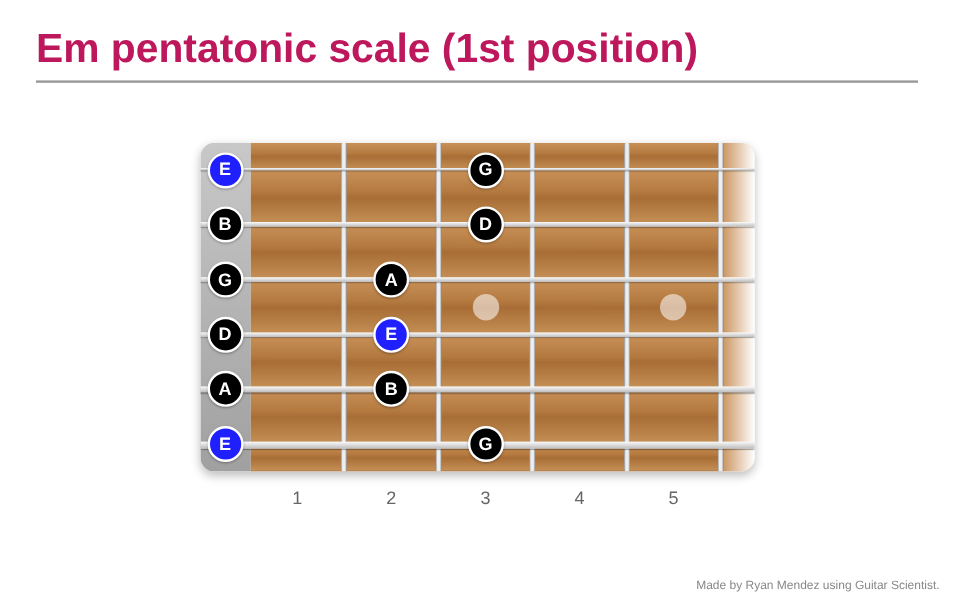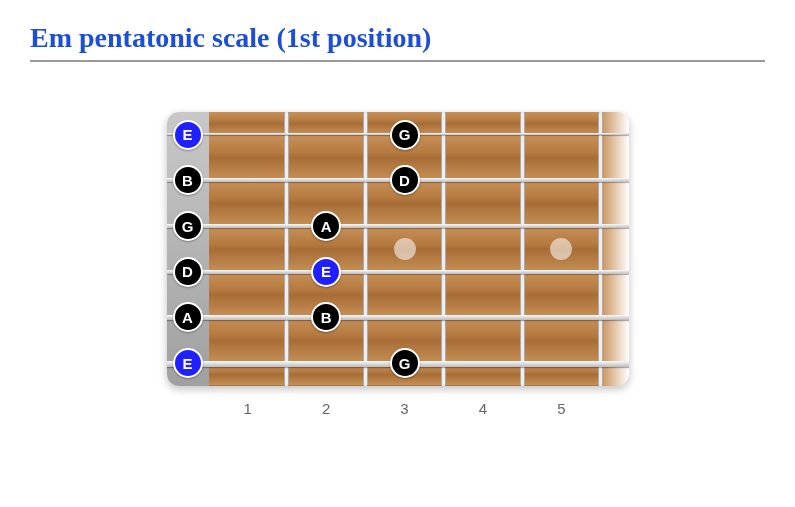--- a/index.html
+++ b/index.html
@@ -4,24 +4,24 @@
 <style>
 * { box-sizing: border-box; margin: 0; padding: 0; }
 body {
   width: 795px;
   height: 507px;
   background: #fff;
   font-family: Georgia, 'Times New Roman', serif;
   position: relative;
 }
 .title {
-  font-family: Liberation Serif, serif;
-  font-size: 28px;
+  font-family: Liberation Sans, sans-serif;
+  font-size: 34px;
   font-weight: bold;
-  color: #1d4ed8;
+  color: #be185d;
   padding: 22px 30px 6px 30px;
 }
 .title-underline {
   border-bottom: 2px solid #999;
   margin: 0 30px;
 }
 .diagram-wrap {
   position: relative;
   margin: 50px auto 0 auto;
   width: 462px;
@@ -157,13 +157,14 @@
       <div class="note note-black" style="left: 238px; top: 251.15px;">G</div>
     </div>
 <div class="fret-label" style="left: 81.2px;">1</div>
     <div class="fret-label" style="left: 159.6px;">2</div>
     <div class="fret-label" style="left: 238px;">3</div>
     <div class="fret-label" style="left: 316.4px;">4</div>
     <div class="fret-label" style="left: 394.8px;">5</div>
   </div>
 
 <div class="attribution">
+  <div>Made by Ryan Mendez using Guitar Scientist.</div>
 </div>
 
 </body></html>

